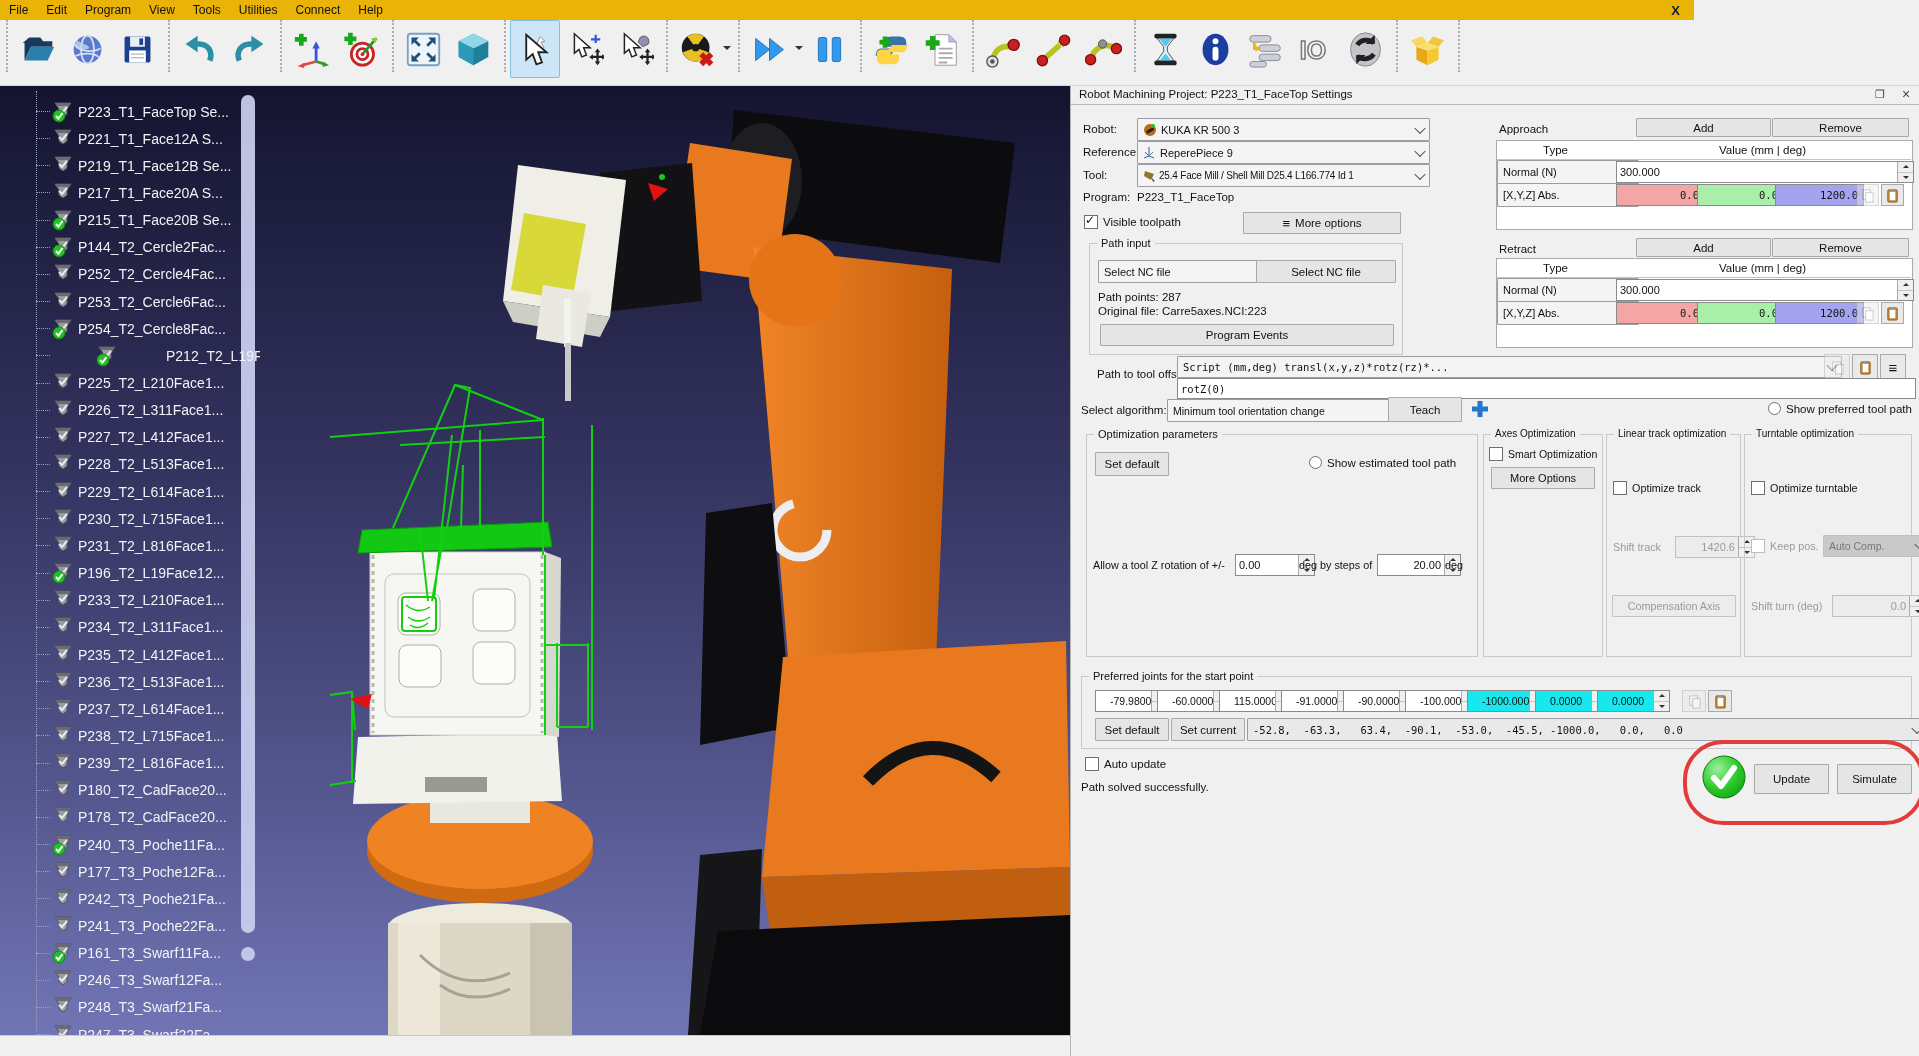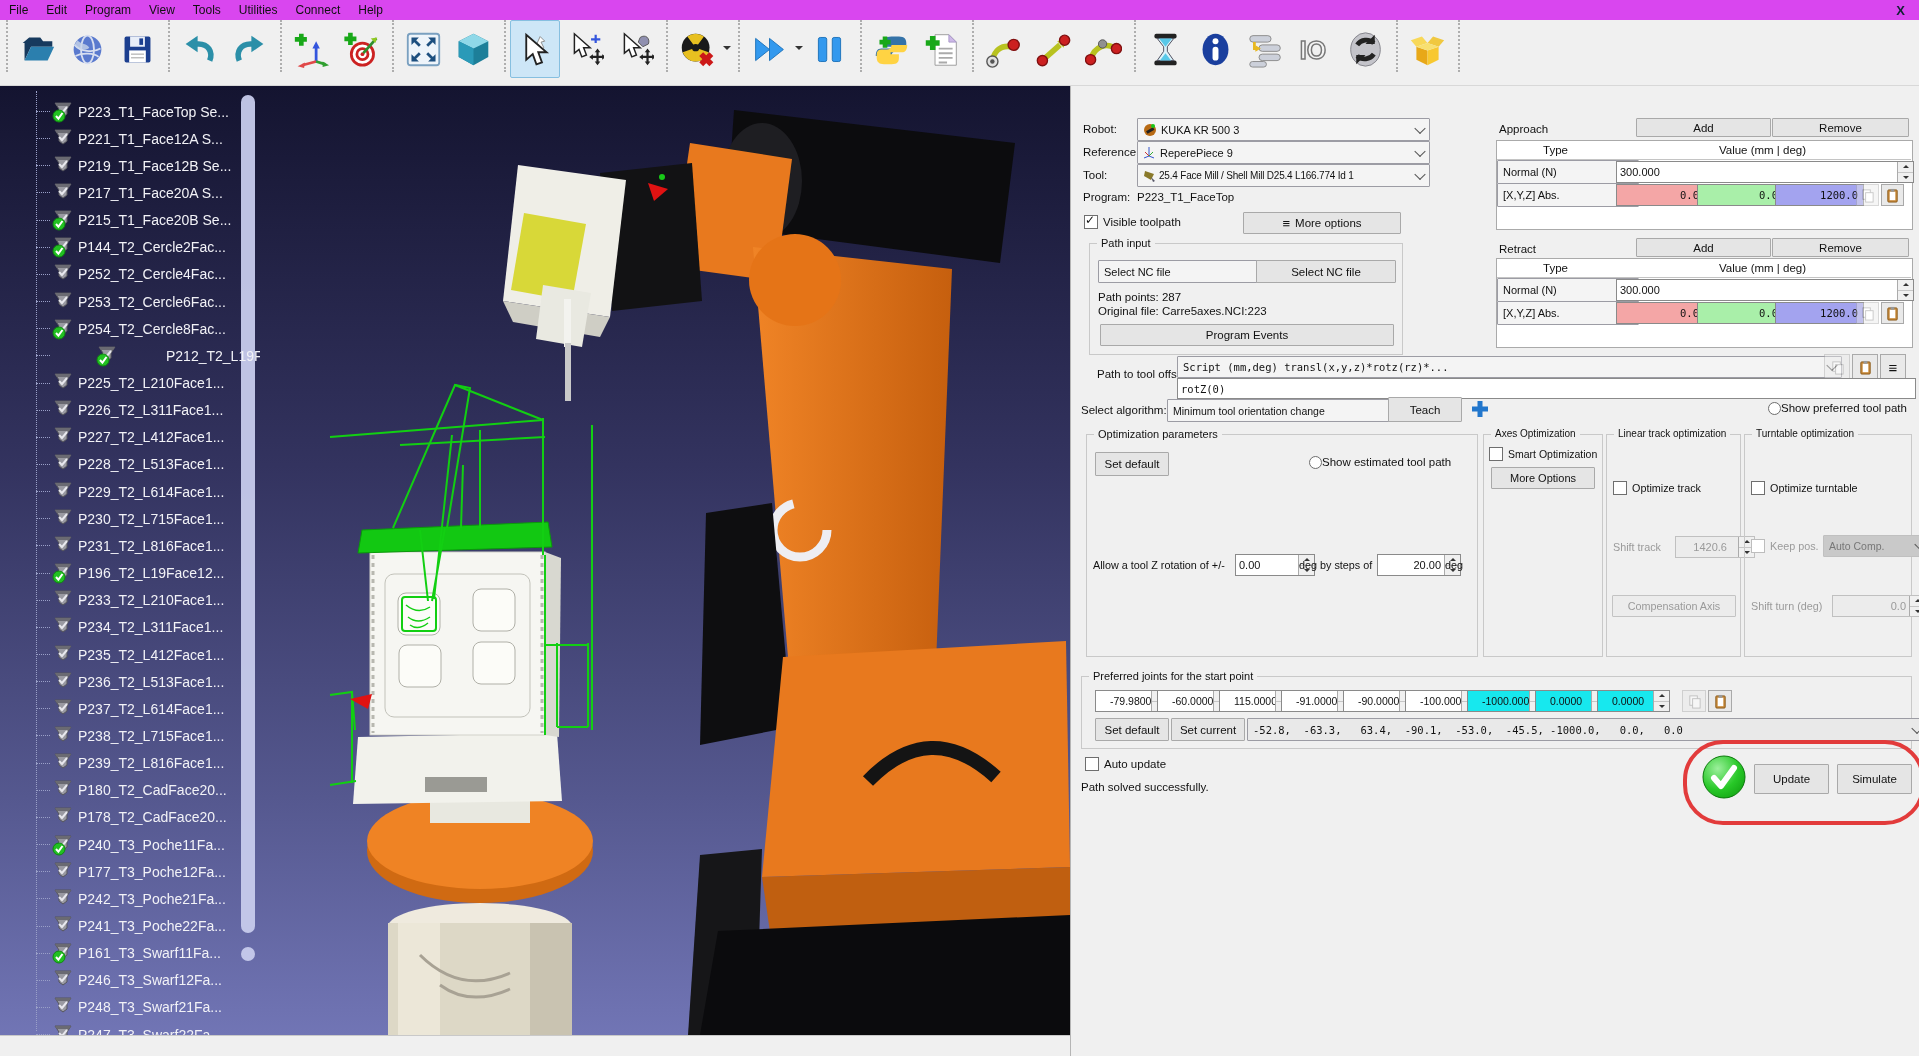--- a/index.html
+++ b/index.html
@@ -1,20 +1,20 @@
 <!DOCTYPE html>
 <html><head>
 <meta charset="utf-8">
 <style>
   html,body{margin:0;padding:0;width:1919px;height:1056px;overflow:hidden;
     font-family:"Liberation Sans","DejaVu Sans",sans-serif;background:#f0f0f0;
     -webkit-font-smoothing:antialiased}
   .a{position:absolute}
   
-  #menubar{position:absolute;left:0;top:0;width:1919px;height:20px;background:#d946ef;
+  #menubar{position:absolute;left:0;top:0;width:1694px;height:20px;background:#eab308;
     display:flex;align-items:center;font-size:12px;color:#111;z-index:30}
   #menubar .mi{padding:2px 9px;cursor:default}
   #app-close{margin-left:auto;margin-right:14px;font-weight:bold;color:#123;font-size:13px}
   
   #toolbar{position:absolute;left:0;top:20px;width:1919px;height:65px;background:#f0f0f0;
     display:flex;z-index:30;border-bottom:1px solid #d8d8d8}
   .tsep{width:0;height:52px;border-left:2px dotted #aeaeae;margin:0 4px 0 6px}
   .tbtn{width:48px;height:56px;display:flex;align-items:center;justify-content:center;
     border:1px solid transparent;border-radius:2px;position:relative}
   .tbtn.active{background:#cde6f7;border-color:#86bfe0}
@@ -60,21 +60,21 @@
   .spin .sp b{flex:1;position:relative}
   .spin .sp b.u::after,.spin .sp b.d::after{content:"";position:absolute;left:50%;top:50%;
     transform:translate(-50%,-50%);border:3px solid transparent}
   .spin .sp b.u::after{border-bottom-color:#333;margin-top:-2px}
   .spin .sp b.d::after{border-top-color:#333;margin-top:2px}
   .spin .sp b.u{border-bottom:1px solid #c6c6c6}
   .chk{position:absolute;display:flex;align-items:center;gap:5px;white-space:nowrap}
   .chk .box{width:12px;height:12px;background:#fff;border:1px solid #6e6e6e;position:relative;flex:none}
   .chk.checked .box::after{content:"✓";position:absolute;left:0px;top:-3px;font-size:12px;color:#111;font-weight:bold}
   .chk.dis{color:#9a9a9a}.chk.dis .box{border-color:#bdbdbd}
-  .radio{position:absolute;display:flex;align-items:flex-start;white-space:nowrap}
+  .radio{position:absolute;display:flex;align-items:center;gap:5px;white-space:nowrap}
   .radio .cir{width:11px;height:11px;border-radius:50%;background:#fff;border:1px solid #6e6e6e;flex:none}
   .grp{position:absolute;border:1px solid #c9c9c9}
   .grp .legend{position:absolute;top:-7px;left:7px;background:#f0f0f0;padding:0 4px;font-size:11px;white-space:nowrap}
   .cell{position:absolute;border:1px solid #8a8a8a;display:flex;align-items:center;justify-content:flex-end;
     padding:0 5px;font-family:"DejaVu Sans Mono","Liberation Mono",monospace;font-size:10.5px}
   .tinybtn{position:absolute;border:1px solid #a9a9a9;background:#e9e9e9;display:flex;align-items:center;justify-content:center}
   .tinybtn svg{width:15px;height:15px}
   .tbl{position:absolute;background:#fff;border:1px solid #aaa}
   .tbl .hc{position:absolute;border-right:1px solid #c4c4c4;border-bottom:1px solid #c4c4c4;
     display:flex;align-items:center;justify-content:center;font-size:11.5px;background:#fff}
@@ -749,20 +749,25 @@
   <polygon points="3,2 19,2 17,5 5,5" fill="#6a6a72"></polygon>
   <path d="M7 9l3 3 5-6" stroke="#e8e8ee" stroke-width="2" fill="none"></path>
 
 </svg></span>
     <span>P247_T3_Swarf22Fa...</span>
     </div>
   </div>
 <div id="bottom-strip"></div>
 
 <div id="panel">
+  <div id="ptitle">
+    <span class="t">Robot Machining Project: P223_T1_FaceTop Settings</span>
+    <span class="titlebtn" style="left:800px">❐</span>
+    <span class="titlebtn" style="left:826px;font-size:14px">×</span>
+  </div>
 
   <span class="lbl" style="left:12px;top:38px">Robot:</span>
   <div class="combo" style="left:66px;top:33px;width:268px;height:21px">
     <svg width="14" height="14" style="margin-right:4px">
         <circle cx="7" cy="7" r="6" fill="#b86a14"></circle>
         <rect x="3" y="6" width="8" height="3" fill="#222" transform="rotate(-30 7 7)"></rect>
         <circle cx="10" cy="3" r="2" fill="#18c818"></circle>
       </svg>
     <span>KUKA KR 500 3</span>
       <i class="chev"></i>
@@ -977,21 +982,21 @@
   </div>
 
   <div class="grp" style="left:535px;top:349px;width:133px;height:221px">
     <span class="legend" style="font-size:10px">Linear track optimization</span>
     <div class="chk" style="left:6px;top:46px;font-size:10.8px">
         <span class="box"></span>
         <span>Optimize track</span>
       </div>
     <span class="lbl" style="left:6px;top:106px;color:#9a9a9a;font-size:10.8px">Shift track</span>
     <div class="field spin" style="left:68px;top:101px;width:58px;height:20px;background:#ececec;color:#9a9a9a;border-color:#c0c0c0">
-        <span style="margin-left:auto;margin-right:10px">1420.6</span>
+        <span style="margin-left:auto;margin-right:2px">1420.6</span>
         <i class="sp">
           <b class="u"></b>
           <b class="d"></b>
         </i>
       </div>
     <div class="btn dis" style="left:5px;top:160px;width:122px;height:20px;font-size:10.8px">
         <span>Compensation Axis</span>
       </div>
   </div>
 

